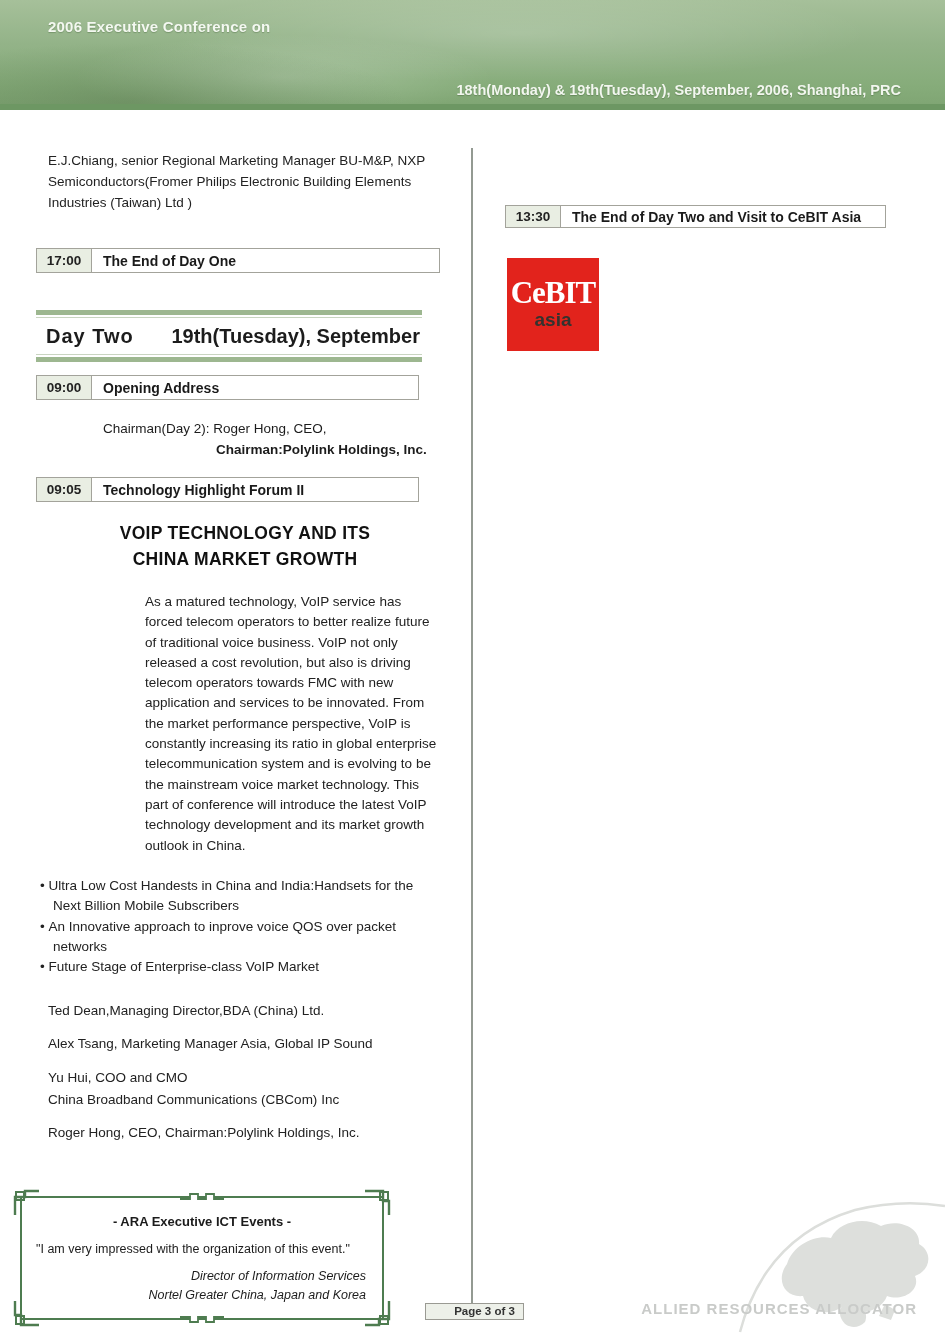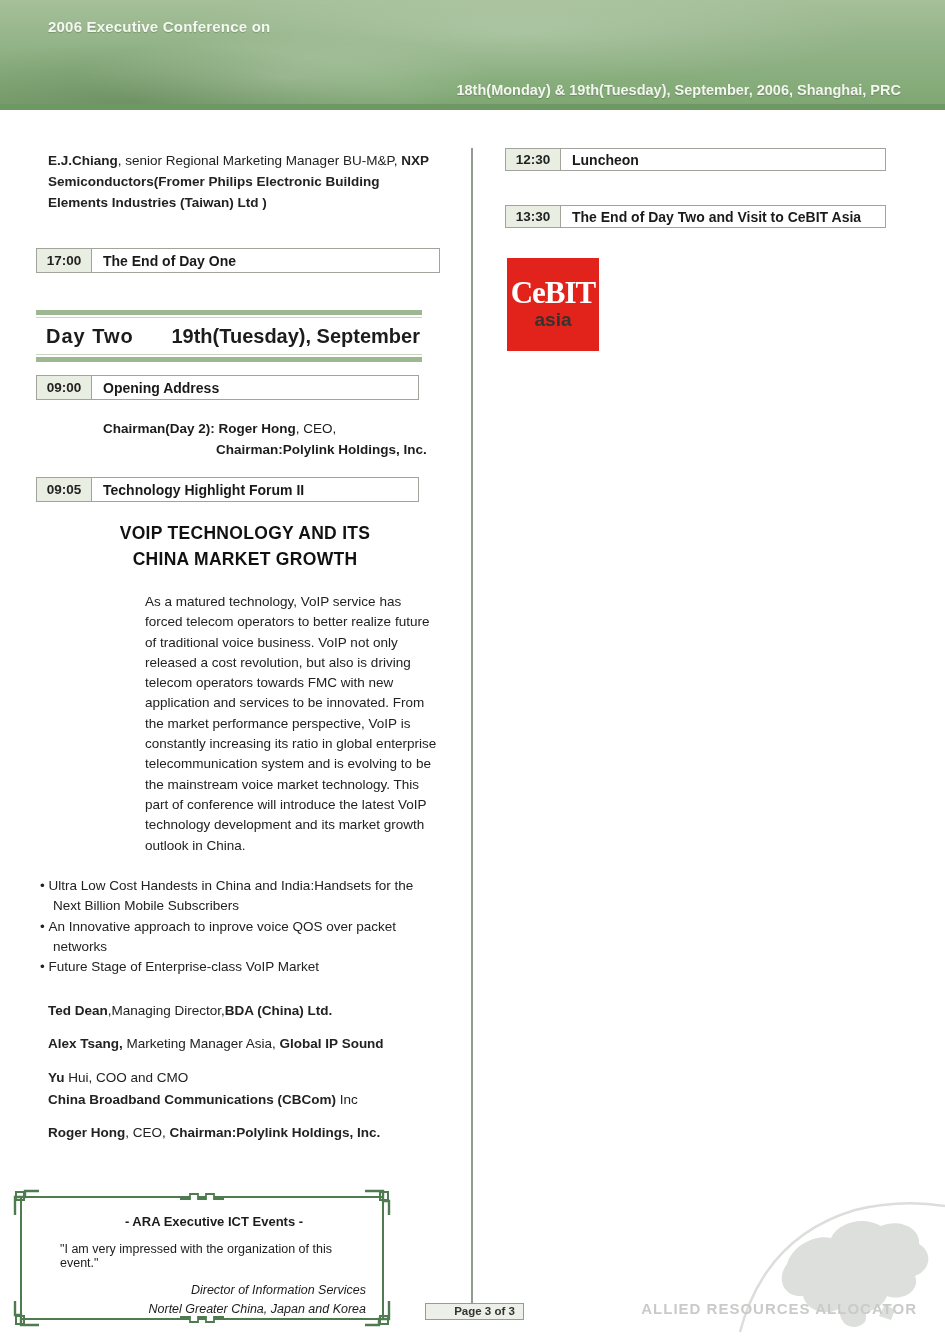--- a/index.html
+++ b/index.html
@@ -56,21 +56,21 @@
   .sched-title {
     display:flex; align-items:center; padding-left:11px;
     font-size:14px; font-weight:700; color:#1a1a1a; white-space:nowrap;
   }
 
   
   .cont-speaker {
     position:absolute; left:48px; top:150px; width:382px;
     font-size:13.5px; line-height:21px; color:#222;
   }
-  .b { font-weight:700; }
+  .b { font-weight:400; }
 
   .daytwo {
     position:absolute; left:36px; top:310px; width:386px;
   }
   .daytwo .bar { height:5px; background:#9db790; }
   .daytwo .thin { height:1px; background:#c9d5c1; margin-top:2px; }
   .daytwo .thin2 { height:1px; background:#c9d5c1; margin-bottom:2px; }
   .daytwo .row { display:flex; justify-content:space-between; align-items:baseline; padding:7px 2px 6px 10px; }
   .daytwo .label { font-size:20px; font-weight:700; letter-spacing:1px; }
   .daytwo .date  { font-size:20px; font-weight:700; }
@@ -104,21 +104,21 @@
   .speakers p { line-height:20px; }
   .sp1 { margin-top:3px; }
   .sp2 { margin-top:13px; }
   .sp3 { margin-top:14px; }
   .sp4 { margin-top:2px; }
   .sp5 { margin-top:13px; }
 
   
   .quote-box {
     position:absolute; left:20px; top:1196px; width:364px; height:124px;
-    border:2px solid #4e7c50; background:#ffffff;padding-left:24px;
+    border:2px solid #4e7c50; background:#ffffff;
   }
   .qcorner { position:absolute; width:27px; height:27px; }
   .qc-tl { left:-9px; top:-9px; }
   .qc-tr { right:-9px; top:-9px; transform:rotate(90deg); }
   .qc-br { right:-9px; bottom:-9px; transform:rotate(180deg); }
   .qc-bl { left:-9px; bottom:-9px; transform:rotate(270deg); }
   .qedge { position:absolute; left:50%; width:44px; height:9px; margin-left:-22px; }
   .qe-t { top:-6px; } .qe-b { bottom:-6px; transform:rotate(180deg); }
   .quote-title { text-align:center; font-size:13px; font-weight:700; margin-top:16px; }
   .quote-text  { font-size:12.5px; margin:13px 10px 0 14px; }
@@ -248,24 +248,20 @@
     </svg>
     <svg class="qedge qe-b" viewBox="0 0 44 9">
       <path d="M0 7 H10 V2 H18 V7 H26 V2 H34 V7 H44" fill="#fff" stroke="#4e7c50" stroke-width="1.8"></path>
     </svg>
     <div class="quote-title">- ARA Executive ICT Events -</div>
     <div class="quote-text">"I am very impressed with the organization of this event."</div>
     <div class="quote-attr first">Director of Information Services</div>
     <div class="quote-attr">Nortel Greater China, Japan and Korea</div>
   </div>
 
-  <div class="sched-row" style="left:505px; top:148px; width:381px; height:23px;">
-    <div class="sched-time">12:30</div>
-    <div class="sched-title">Luncheon</div>
-  </div>
   <div class="sched-row" style="left:505px; top:205px; width:381px; height:23px;">
     <div class="sched-time">13:30</div>
     <div class="sched-title">The End of Day Two and Visit to CeBIT Asia</div>
   </div>
 
   <div class="cebit">
     <div class="l1">CeBIT</div>
     <div class="l2">asia</div>
   </div>
 

